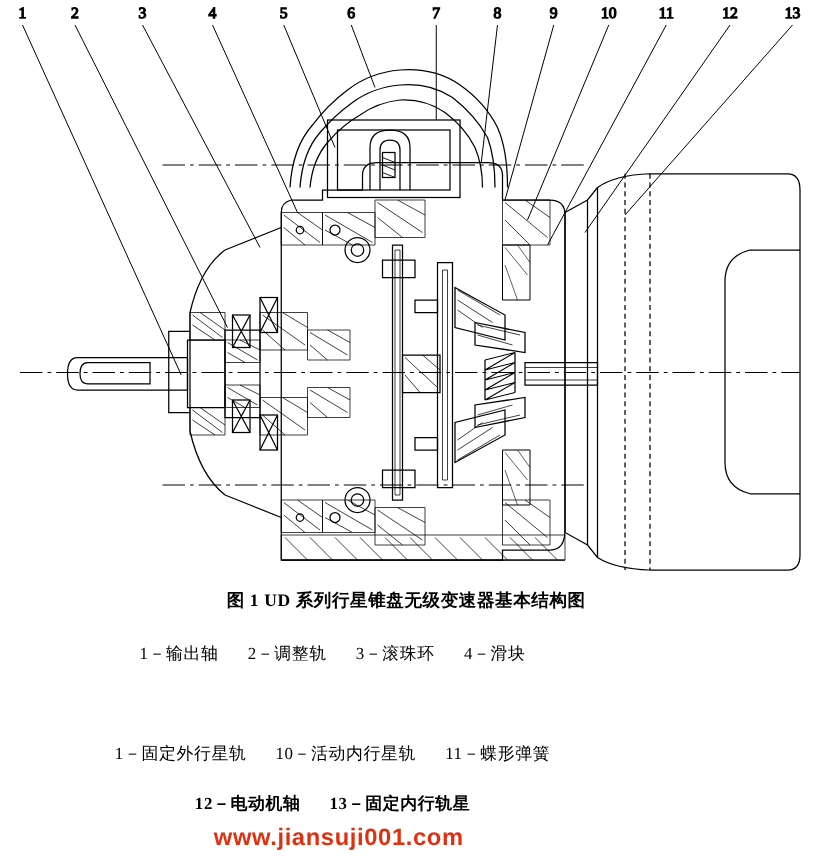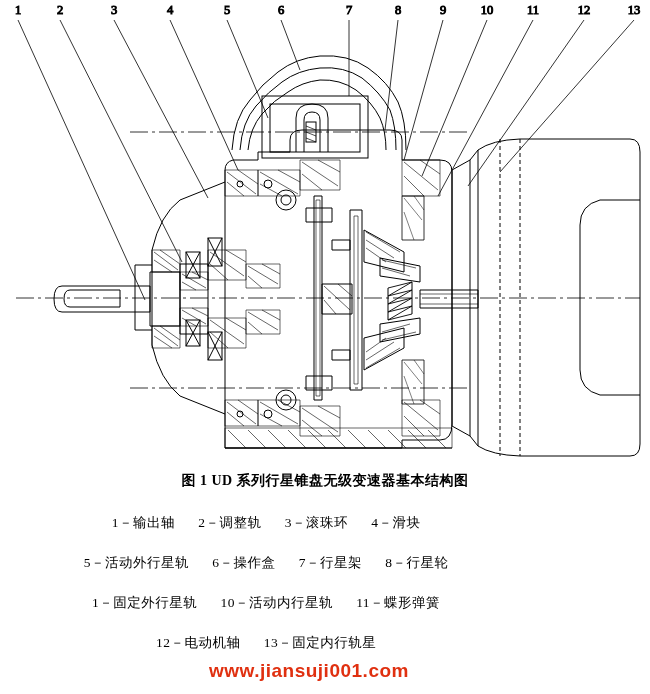--- a/index.html
+++ b/index.html
@@ -46,33 +46,32 @@
     width: 532px;
     text-align: center;
     font-family: "Liberation Serif", serif;
     font-size: 13.5px;
     letter-spacing: 0.5px;
     white-space: pre;
   }
   #legend-row-0 { top: 514px; }
   #legend-row-1 { top: 554px; }
   #legend-row-2 { top: 594px; }
-  #legend-row-3 { top: 634px; }
+  #legend-row-3 { top: 634px; font-weight: bold; }
   #watermark {
     position: absolute;
     left: 0;
     top: 660px;
     width: 542px;
     text-align: center;
     font-family: "Liberation Sans", sans-serif;
     font-weight: bold;
     font-size: 19px;
     color: #e03010;
     letter-spacing: 0.5px;
-    padding-left: 38px;
   }
   .lbl {
     font-family: "Liberation Serif", serif;
     font-size: 12.5px;
     fill: #000000;
   }
 </style>
 </head>
 <body>
 
@@ -271,19 +270,18 @@
         <circle cx="240" cy="184" r="3"></circle>
         <circle cx="240" cy="414" r="3"></circle>
       </g>
 
     </g>
   </svg>
 
   <div class="caption" id="figure-title">图 1  UD 系列行星锥盘无级变速器基本结构图</div>
 
   <div class="legend-row" id="legend-row-0">1－输出轴      2－调整轨      3－滚珠环      4－滑块</div>
-  <div class="legend-row" id="legend-row-1">5－活动外行星轨      6－操作盒      7－行星架      8－行星轮</div>
   <div class="legend-row" id="legend-row-2">1－固定外行星轨      10－活动内行星轨      11－蝶形弹簧</div>
   <div class="legend-row" id="legend-row-3">12－电动机轴      13－固定内行轨星</div>
 
   <div id="watermark">www.jiansuji001.com</div>
 
 </div>
 
 </body></html>

